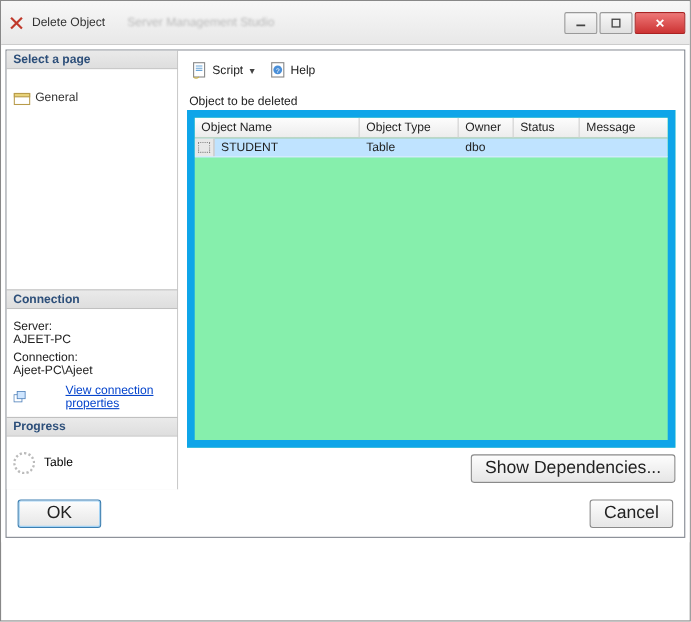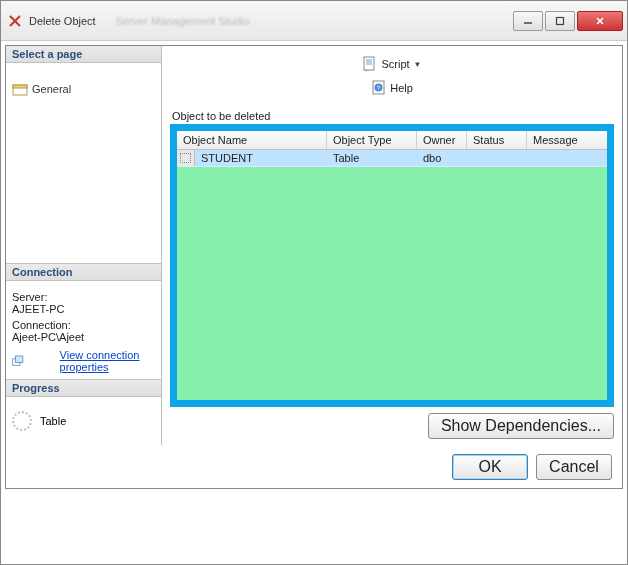--- a/index.html
+++ b/index.html
@@ -154,21 +154,20 @@
   background: #fff;
   display: flex;
   flex-direction: column;
   padding: 6px 8px 6px 8px;
 }
 .toolbar {
   display: flex;
   align-items: center;
   gap: 4px;
   padding: 2px 0 6px 0;
-  flex-direction: column;
 }
 .tool-btn {
   display: flex;
   align-items: center;
   padding: 2px 4px;
   color: #222;
 }
 .tool-icon {
   width: 16px; height: 16px;
   margin-right: 3px;
@@ -242,21 +241,21 @@
   color: #222;
   text-align: center;
 }
 .button.wide { min-width: 140px; }
 .button.primary {
   border: 1px solid #3c7fb1;
   box-shadow: 0 0 0 1px #a3d3f5 inset;
 }
 .dialog-buttons {
   display: flex;
-  justify-content: flex-end;
+  justify-content: space-between;
   gap: 8px;
   padding: 8px 10px;
   border-top: 1px solid transparent;
 }
 </style>
 </head>
 <body>
 
 <div class="titlebar">
   <div class="titlebar-icon"></div>

